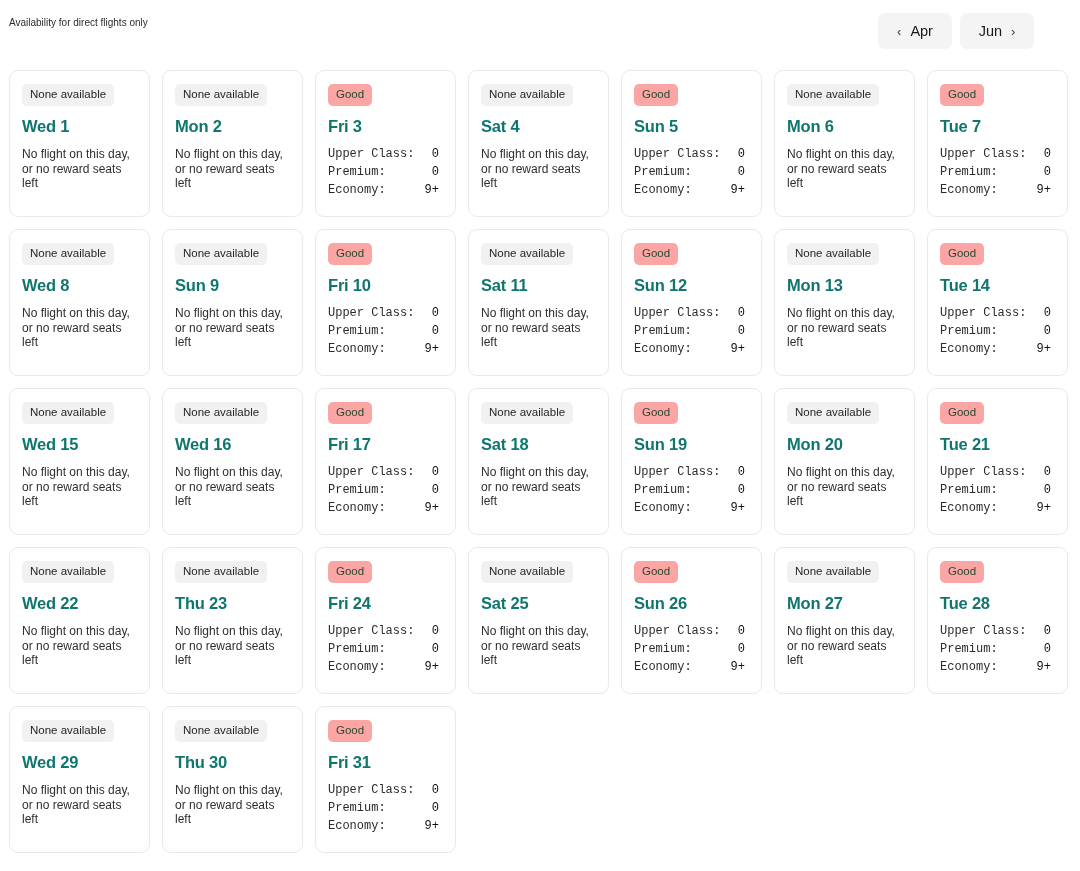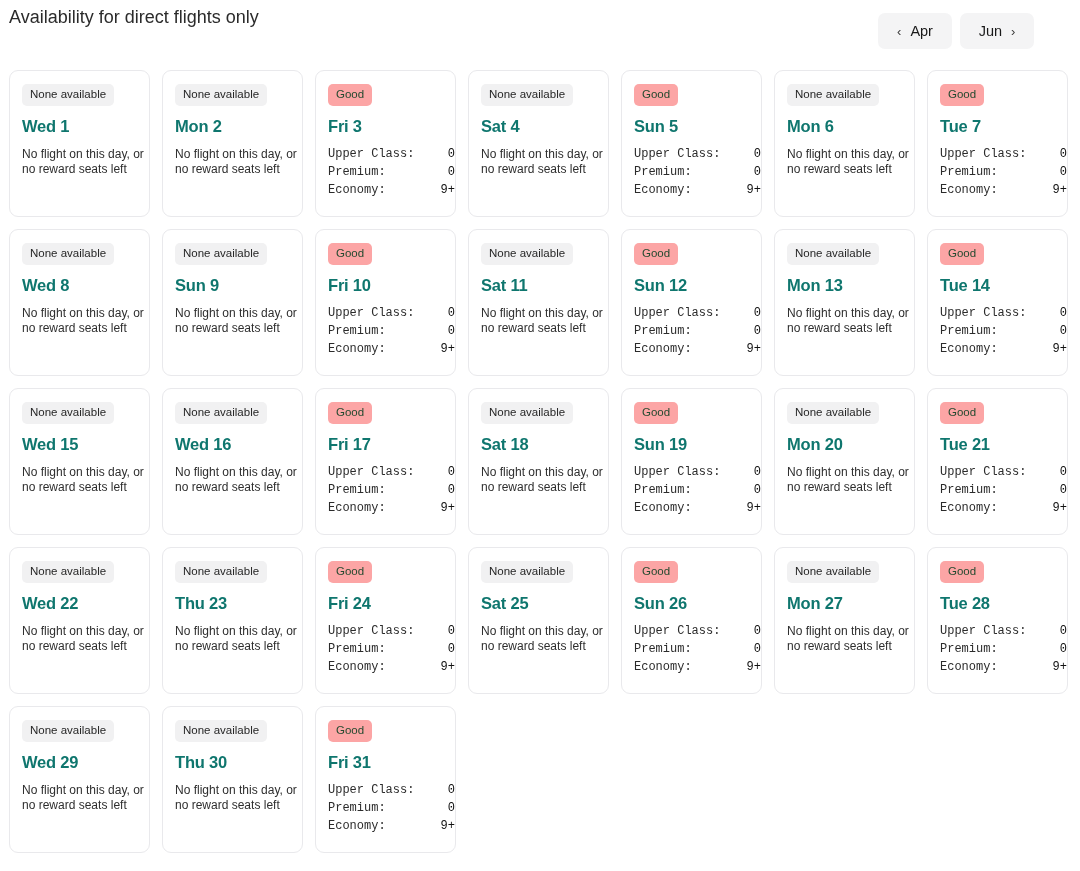--- a/index.html
+++ b/index.html
@@ -33,24 +33,24 @@
 
   .month-title {
     font-size: 21px;
     font-weight: bold;
     letter-spacing: -0.2px;
     color: #0a0a0a;
     line-height: 26px;
   }
 
   .month-subtitle {
-    font-size: 18px;
+    font-size: 10px;
     color: #2b2b2b;
     line-height: 18px;
-    margin-top: 0;
+    margin-top: 6px;
   }
 
   .header-nav {
     display: flex;
     gap: 8px;
     padding-top: 5px;
   }
 
   .nav-btn {
     background: #f4f4f5;
@@ -85,21 +85,21 @@
     row-gap: 12px;
     width: 1080px;
   }
 
   .day-card {
     width: 141px;
     height: 147px;
     background: #ffffff;
     border: 1px solid #e9e9ec;
     border-radius: 9px;
-    padding: 13px 0 12px 12px;
+    padding: 13px 16px 12px 12px;
     overflow: hidden;
     cursor: pointer;
   }
 
   .badge {
     display: inline-block;
     border-radius: 5px;
     font-size: 11.5px;
     line-height: 13px;
     padding: 4px 8px 5px 8px;

